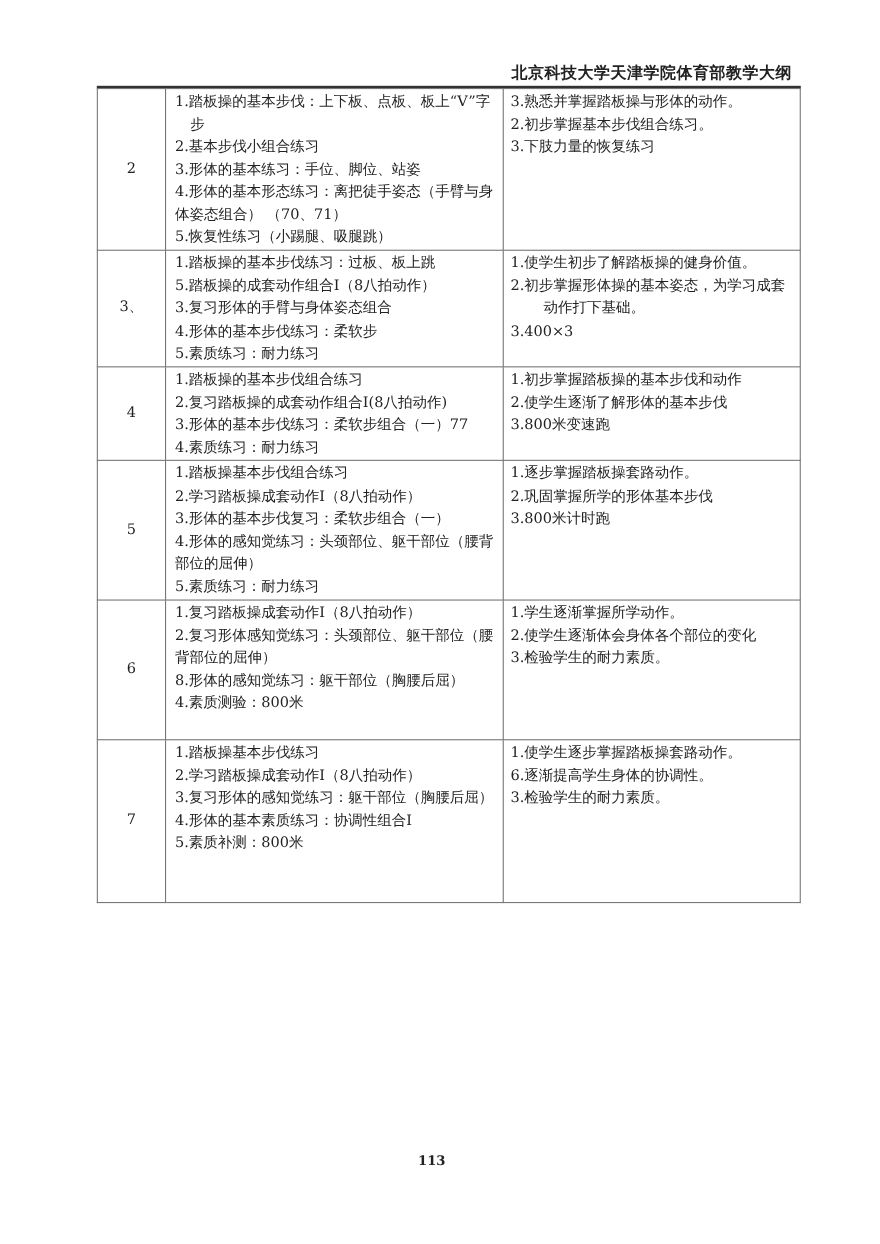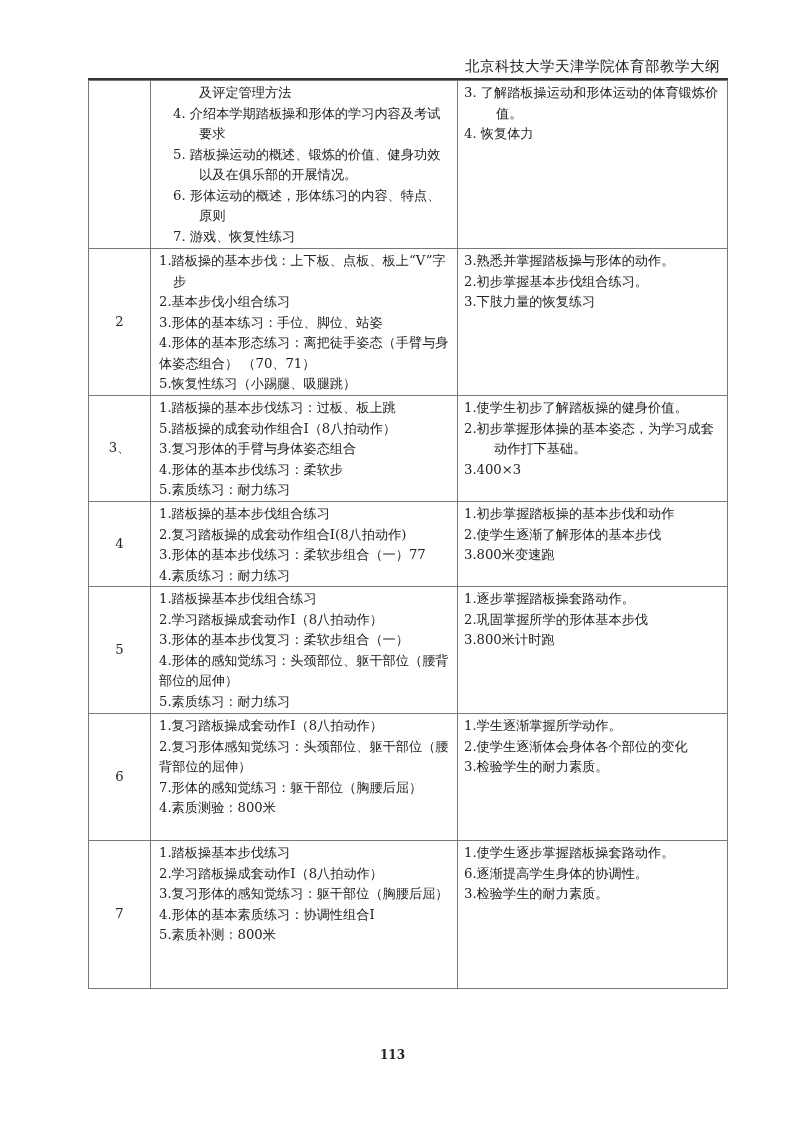--- a/index.html
+++ b/index.html
@@ -1,19 +1,19 @@
 <!DOCTYPE html>
 <html><head>
 <meta charset="utf-8">
 <style>
   html, body { margin: 0; padding: 0; background: #ffffff; }
   body { width: 800px; height: 1131px; position: relative; overflow: hidden;
          font-family: "DejaVu Serif", "Liberation Serif", serif; color: #222; }
   .header-title { position: absolute; left: 420px; top: 57px; width: 300px; text-align: right;
-         font-size: 14.5px; font-weight: normal; letter-spacing: 0.5px; color: #222;
+         font-size: 14.5px; font-weight: bold; letter-spacing: 0.5px; color: #222;
          font-family: "DejaVu Sans", sans-serif; }
   .header-rule { position: absolute; left: 88px; top: 78px; width: 640px; height: 2px; background: #333; }
   table.outline { position: absolute; left: 88px; top: 80px; width: 639px; border-collapse: collapse;
          table-layout: fixed; }
   table.outline td { border: 1px solid #777; vertical-align: top; padding: 0; font-size: 13.2px; line-height: 20.5px; }
   td.week { width: 61px; text-align: center; vertical-align: middle !important; }
   td.content { width: 306px; padding: 2px 6px 0 8px !important; }
   td.goals { width: 268px; padding: 2px 4px 0 6px !important; }
   .li { position: relative; }
   .li.hang { padding-left: 14px; text-indent: -14px; }
@@ -28,34 +28,20 @@
 <div class="header-rule"></div>
 
 <table class="outline">
   <colgroup>
       <col style="width:62px">
       <col style="width:307px">
       <col style="width:270px">
     </colgroup>
   <tbody>
 
-    <tr style="height:168px">
-      <td class="week"></td>
-      <td class="content">
-        <div class="li" style="padding-left:40px">及评定管理方法</div>
-        <div class="li wide">4.  介绍本学期踏板操和形体的学习内容及考试要求</div>
-        <div class="li wide">5.  踏板操运动的概述、锻炼的价值、健身功效以及在俱乐部的开展情况。</div>
-        <div class="li wide">6.  形体运动的概述，形体练习的内容、特点、原则</div>
-        <div class="li wide">7.  游戏、恢复性练习</div>
-      </td>
-      <td class="goals">
-        <div class="li wide2">3.  了解踏板操运动和形体运动的体育锻炼价值。</div>
-        <div class="li wide2">4.  恢复体力</div>
-      </td>
-    </tr>
 
     <tr style="height:147px">
       <td class="week">2</td>
       <td class="content">
         <div class="li hang">1.踏板操的基本步伐：上下板、点板、板上“V”字步</div>
         <div class="li">2.基本步伐小组合练习</div>
         <div class="li">3.形体的基本练习：手位、脚位、站姿</div>
         <div class="li">4.形体的基本形态练习：离把徒手姿态（手臂与身体姿态组合）  （70、71）</div>
         <div class="li">5.恢复性练习（小踢腿、吸腿跳）</div>
       </td>
@@ -111,21 +97,21 @@
         <div class="li">2.巩固掌握所学的形体基本步伐</div>
         <div class="li">3.800米计时跑</div>
       </td>
     </tr>
 
     <tr style="height:127px">
       <td class="week">6</td>
       <td class="content">
         <div class="li">1.复习踏板操成套动作Ⅰ（8八拍动作）</div>
         <div class="li">2.复习形体感知觉练习：头颈部位、躯干部位（腰背部位的屈伸）</div>
-        <div class="li">7.形体的感知觉练习：躯干部位（胸腰后屈）</div>
+        <div class="li">8.形体的感知觉练习：躯干部位（胸腰后屈）</div>
         <div class="li">4.素质测验：800米</div>
       </td>
       <td class="goals">
         <div class="li">1.学生逐渐掌握所学动作。</div>
         <div class="li">2.使学生逐渐体会身体各个部位的变化</div>
         <div class="li">3.检验学生的耐力素质。</div>
       </td>
     </tr>
 
     <tr style="height:148px">

